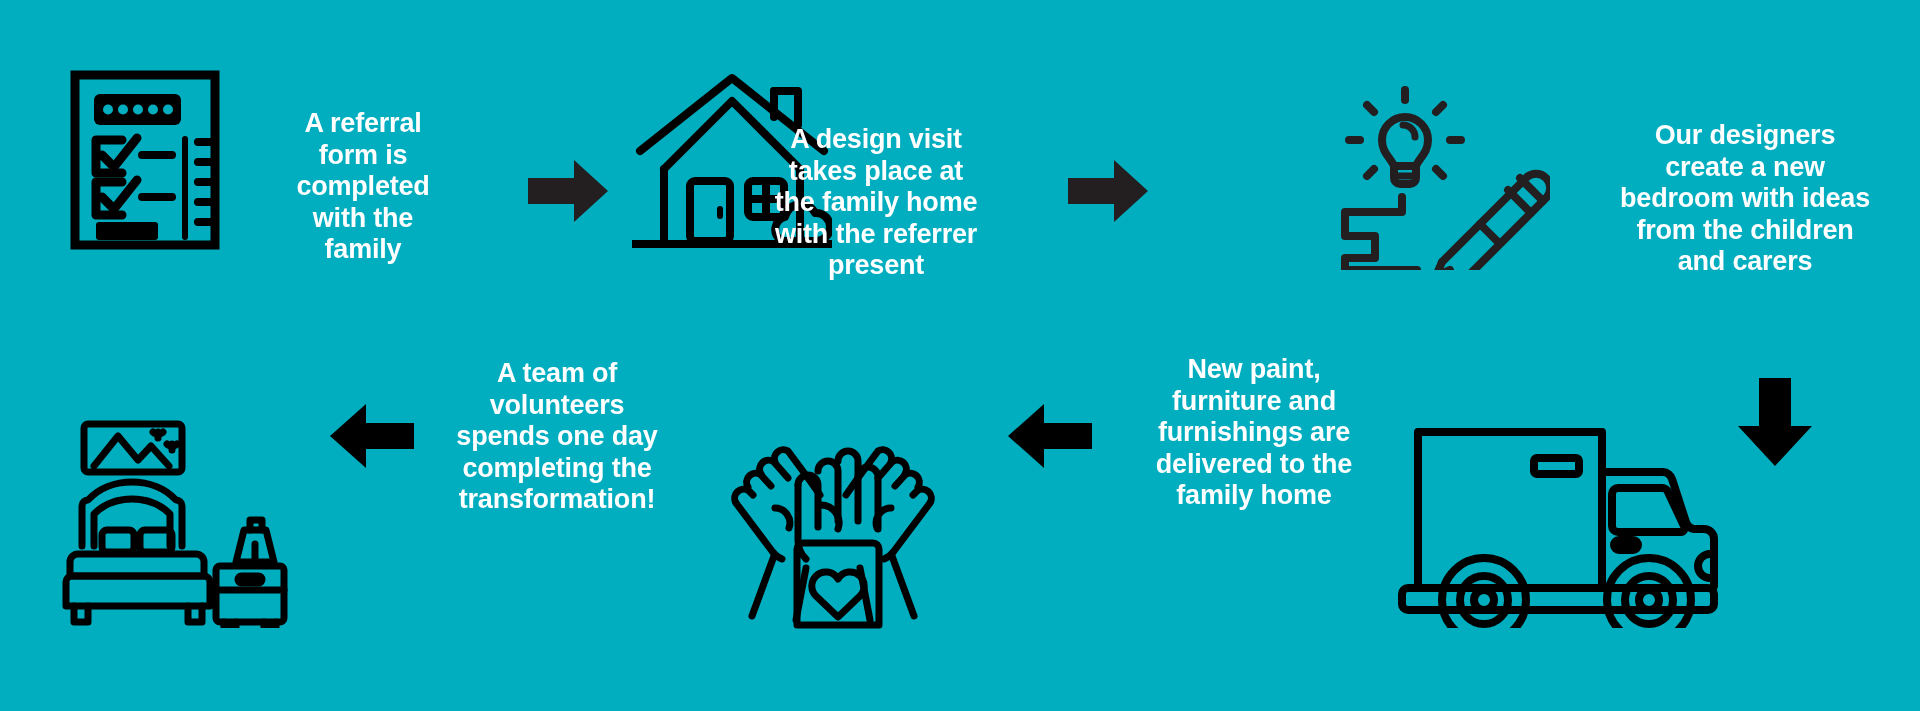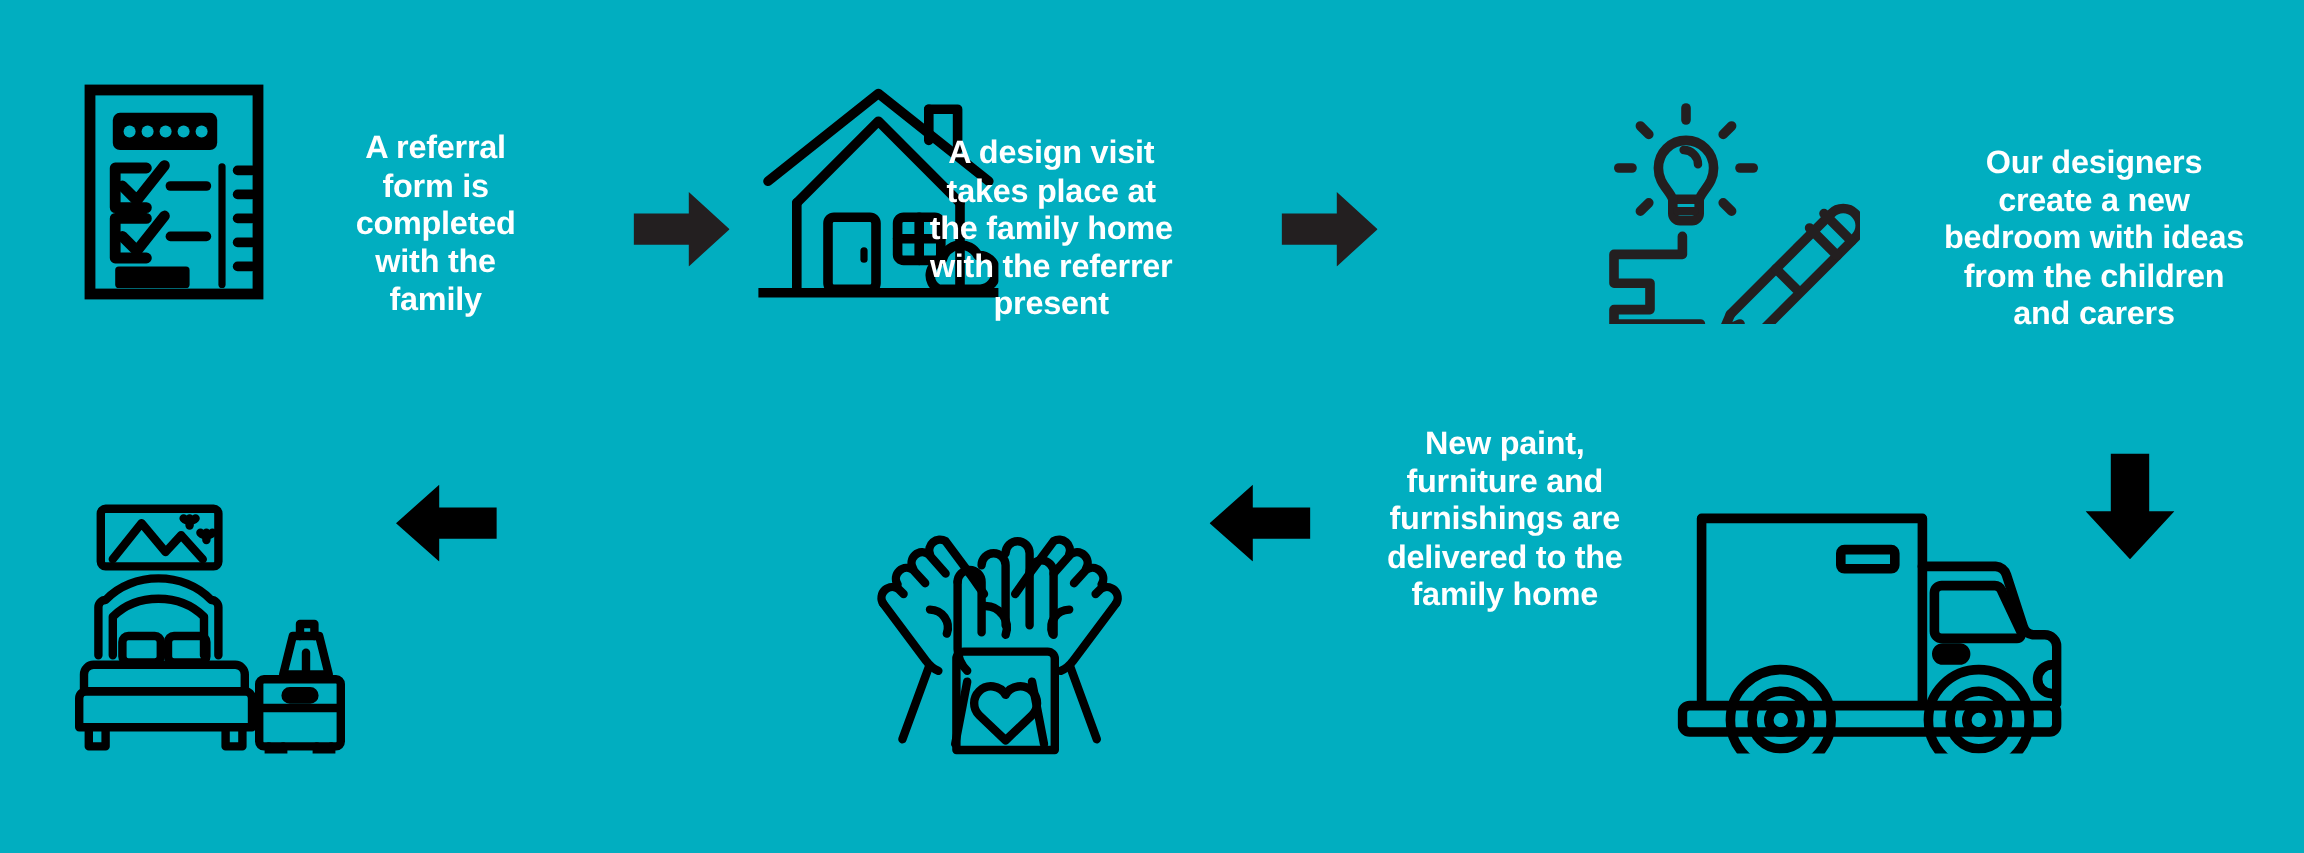--- a/index.html
+++ b/index.html
@@ -97,21 +97,21 @@
         <path d="M134 108 V144"></path>
         <path d="M116 126 H152"></path>
 
         <path d="M150 168 a13 13 0 0 1 3 -24 a16 16 0 0 1 30 -4 a12 12 0 0 1 2 28 z"></path>
 
         <path d="M0 171 H200"></path>
       </g>
     </svg>
   </div>
 
-  <div class="caption" style="left:752px;top:112px;width:248px;text-align:center;">A design visit
+  <div class="caption" style="left:752px;top:124px;width:248px;text-align:center;">A design visit
 takes place at
 the family home
 with the referrer
 present</div>
 
   <div class="arrow" style="left:1068px;top:160px;">
     <svg width="80" height="62" viewBox="0 0 80 62">
       <path d="M0 18 H46 V0 L80 31 L46 62 V44 H0 Z" fill="#231f20"></path>
     </svg>
   </div>
@@ -231,20 +231,25 @@
         <path d="M80 70 v56 a26 26 0 0 0 8 18"></path>
         <path d="M103 90 a18 18 0 0 1 17 24"></path>
 
         <path d="M85 128 h70 a6 6 0 0 1 6 6 v76 a0 0 0 0 1 0 0 H79 a0 0 0 0 1 0 0 v-76 a6 6 0 0 1 6 -6 z"></path>
 
         <path d="M120 202 l-22 -21 a14 14 0 0 1 0 -20 a14 14 0 0 1 22 3 a14 14 0 0 1 22 -3 a14 14 0 0 1 0 20 z"></path>
       </g>
     </svg>
   </div>
 
+  <div class="caption" style="left:442px;top:358px;width:230px;">A team of
+volunteers
+spends one day
+completing the
+transformation!</div>
 
   <div class="arrow" style="left:330px;top:404px;">
     <svg width="84" height="64" viewBox="0 0 84 64">
       <path d="M84 19 H36 V0 L0 32 L36 64 V45 H84 Z" fill="#000000"></path>
     </svg>
   </div>
 
   <div class="node" style="left:56px;top:418px;">
     <svg width="240" height="210" viewBox="0 0 240 210" xmlns="http://www.w3.org/2000/svg">
       <g fill="none" stroke="#000" stroke-width="7" stroke-linecap="round" stroke-linejoin="round">

